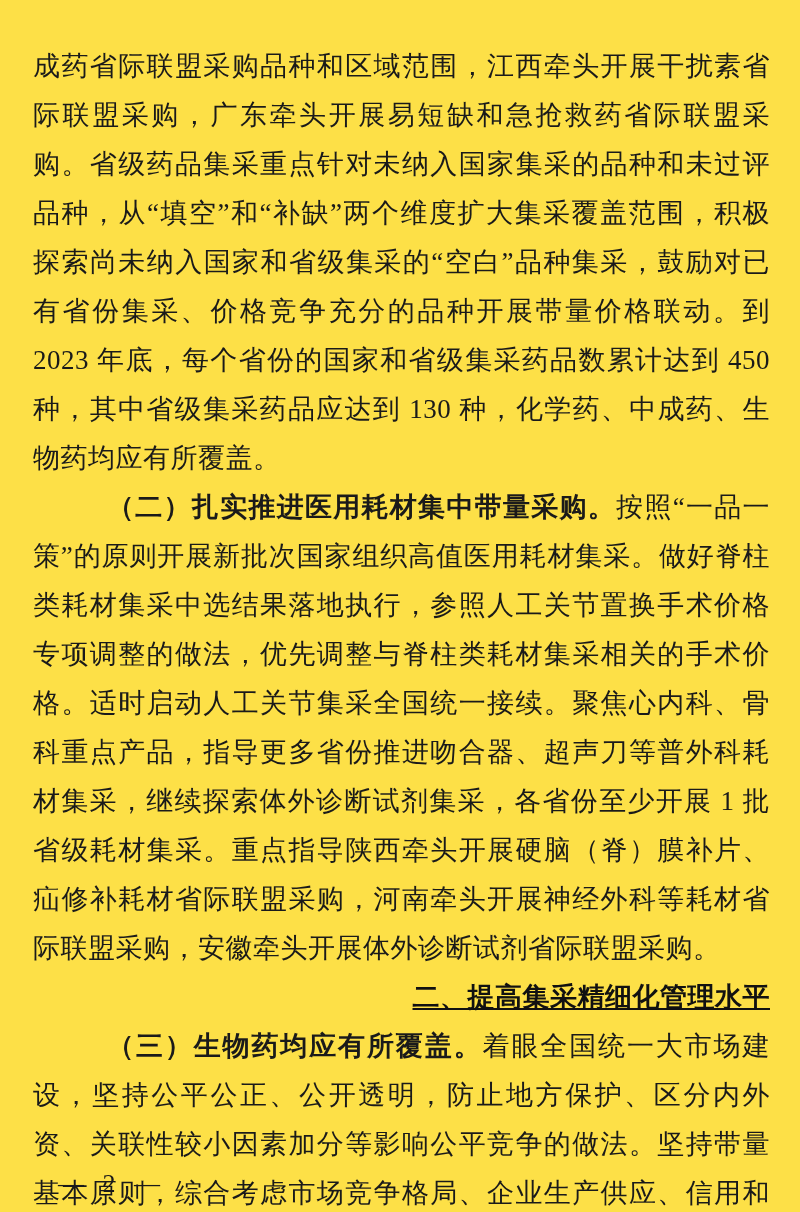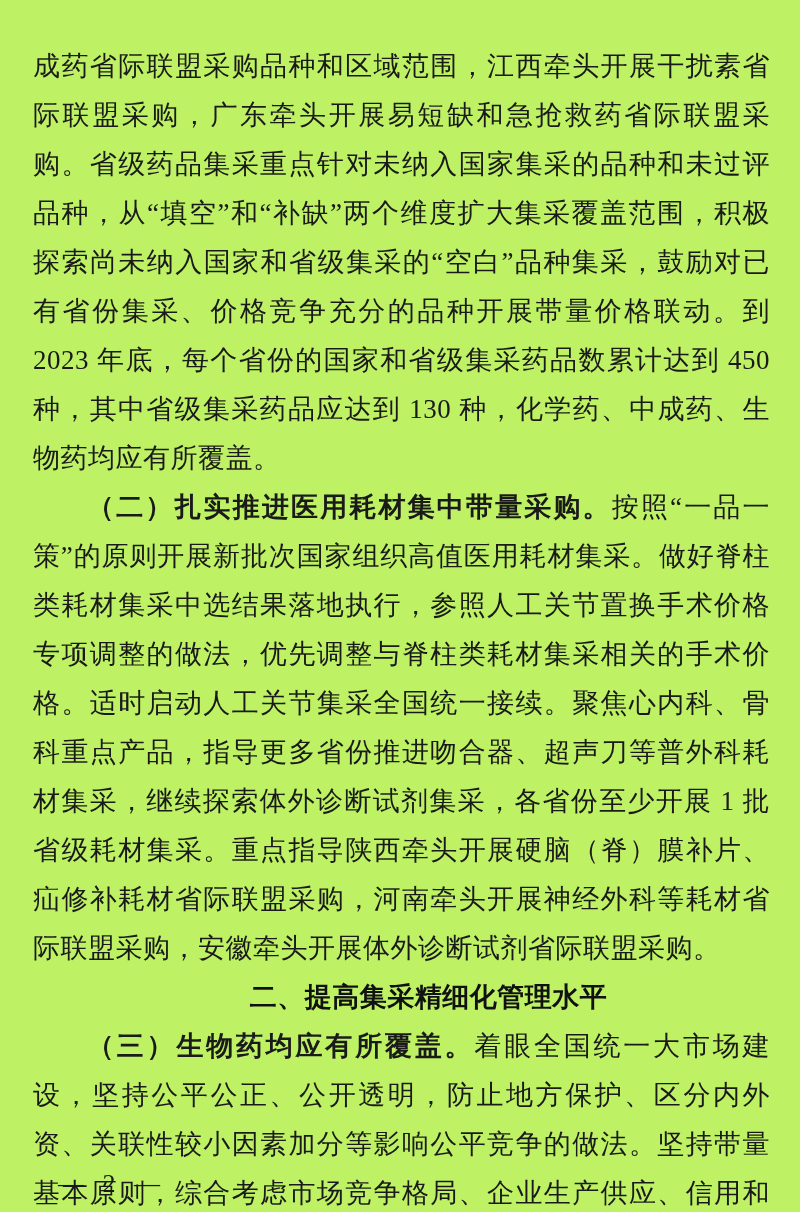--- a/index.html
+++ b/index.html
@@ -5,21 +5,21 @@
   html, body {
     margin: 0;
     padding: 0;
     background: #e8e8e8;
   }
   .page {
     position: relative;
     width: 800px;
     height: 1212px;
     margin: 0 auto;
-    background: #bef264;
+    background: #fde047;
     overflow: hidden;
     box-sizing: border-box;
   }
   .content {
     position: absolute;
     top: 42px;
     left: 33px;
     width: 737px;
     font-family: "Liberation Serif", "DejaVu Serif", serif;
     font-size: 27px;
@@ -31,31 +31,33 @@
   }
   .para {
     margin: 0;
     padding: 0;
   }
   .para.indent {
     text-indent: 2em;
   }
   .lead {
     font-weight: bold;
+    margin-left: 20px;
   }
   .heading {
     margin: 0;
     padding: 0;
     text-indent: 2em;
     font-family: "Liberation Sans", "DejaVu Sans", sans-serif;
     font-weight: bold;
     font-size: 27px;
     line-height: 49px;
     color: #111111;
-    text-align: center;
+    text-align: right;
+    text-decoration: underline;
   }
   .footer {
     position: absolute;
     left: 58px;
     top: 1168px;
     font-family: "Liberation Serif", "DejaVu Serif", serif;
     font-size: 26px;
     line-height: 32px;
     color: #1a1a1a;
     letter-spacing: 6px;

